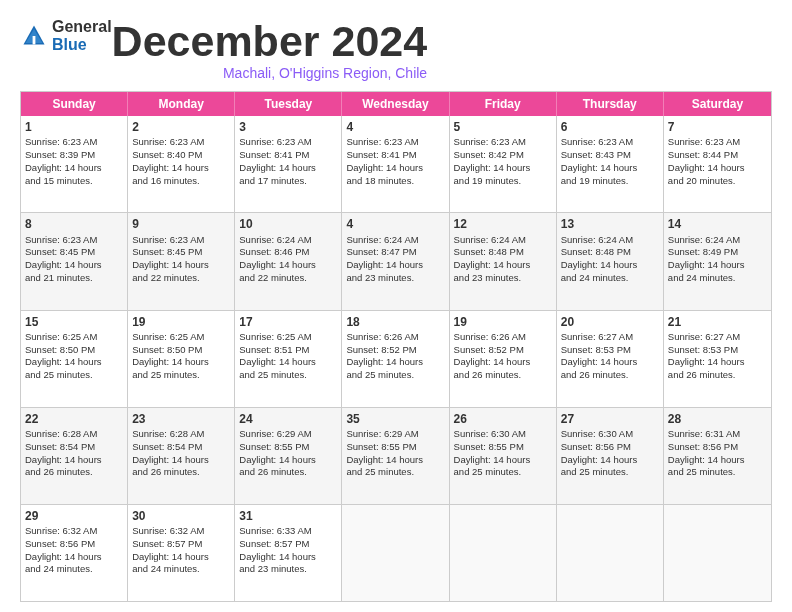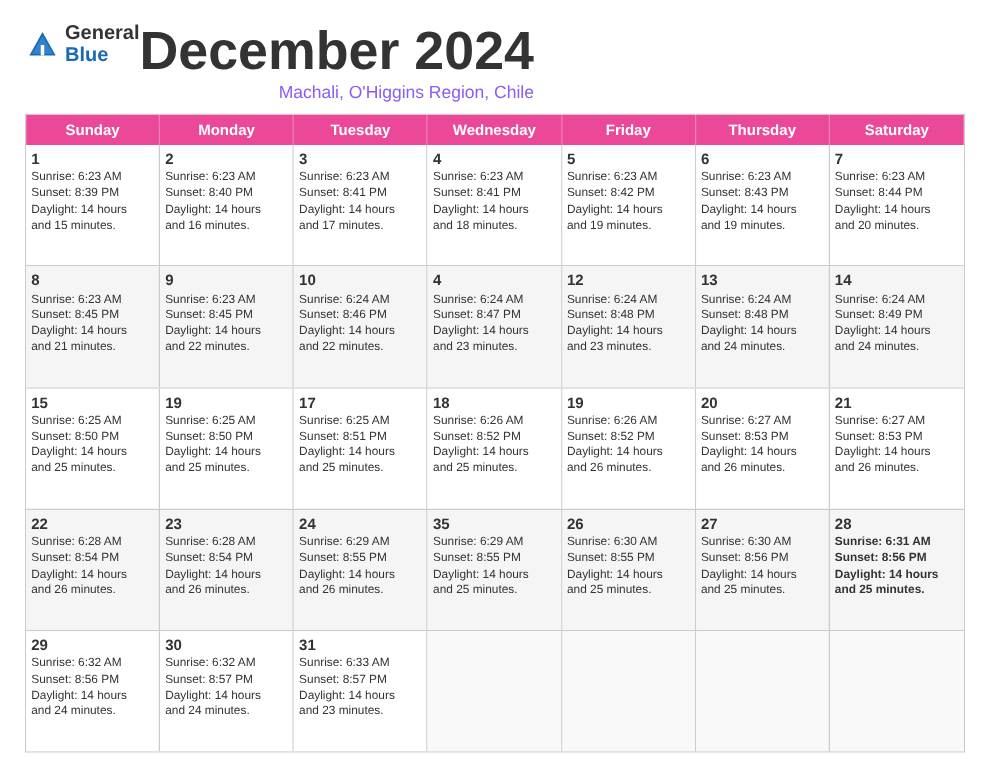--- a/index.html
+++ b/index.html
@@ -257,21 +257,21 @@
 Daylight: 14 hours
 and 25 minutes.</span></div>
           <div class="cal-cell"><span class="day-num">26</span><span style="white-space: pre-line;">Sunrise: 6:30 AM
 Sunset: 8:55 PM
 Daylight: 14 hours
 and 25 minutes.</span></div>
           <div class="cal-cell"><span class="day-num">27</span><span style="white-space: pre-line;">Sunrise: 6:30 AM
 Sunset: 8:56 PM
 Daylight: 14 hours
 and 25 minutes.</span></div>
-          <div class="cal-cell"><span class="day-num">28</span><span style="white-space: pre-line; font-weight: bold;">Sunrise: 6:31 AM
+          <div class="cal-cell"><span class="day-num">28</span><span style="white-space: pre-line;">Sunrise: 6:31 AM
 Sunset: 8:56 PM
 Daylight: 14 hours
 and 25 minutes.</span></div>
         </div>
         <div class="cal-row">
           <div class="cal-cell"><span class="day-num">29</span><span style="white-space: pre-line;">Sunrise: 6:32 AM
 Sunset: 8:56 PM
 Daylight: 14 hours
 and 24 minutes.</span></div>
           <div class="cal-cell"><span class="day-num">30</span><span style="white-space: pre-line;">Sunrise: 6:32 AM

